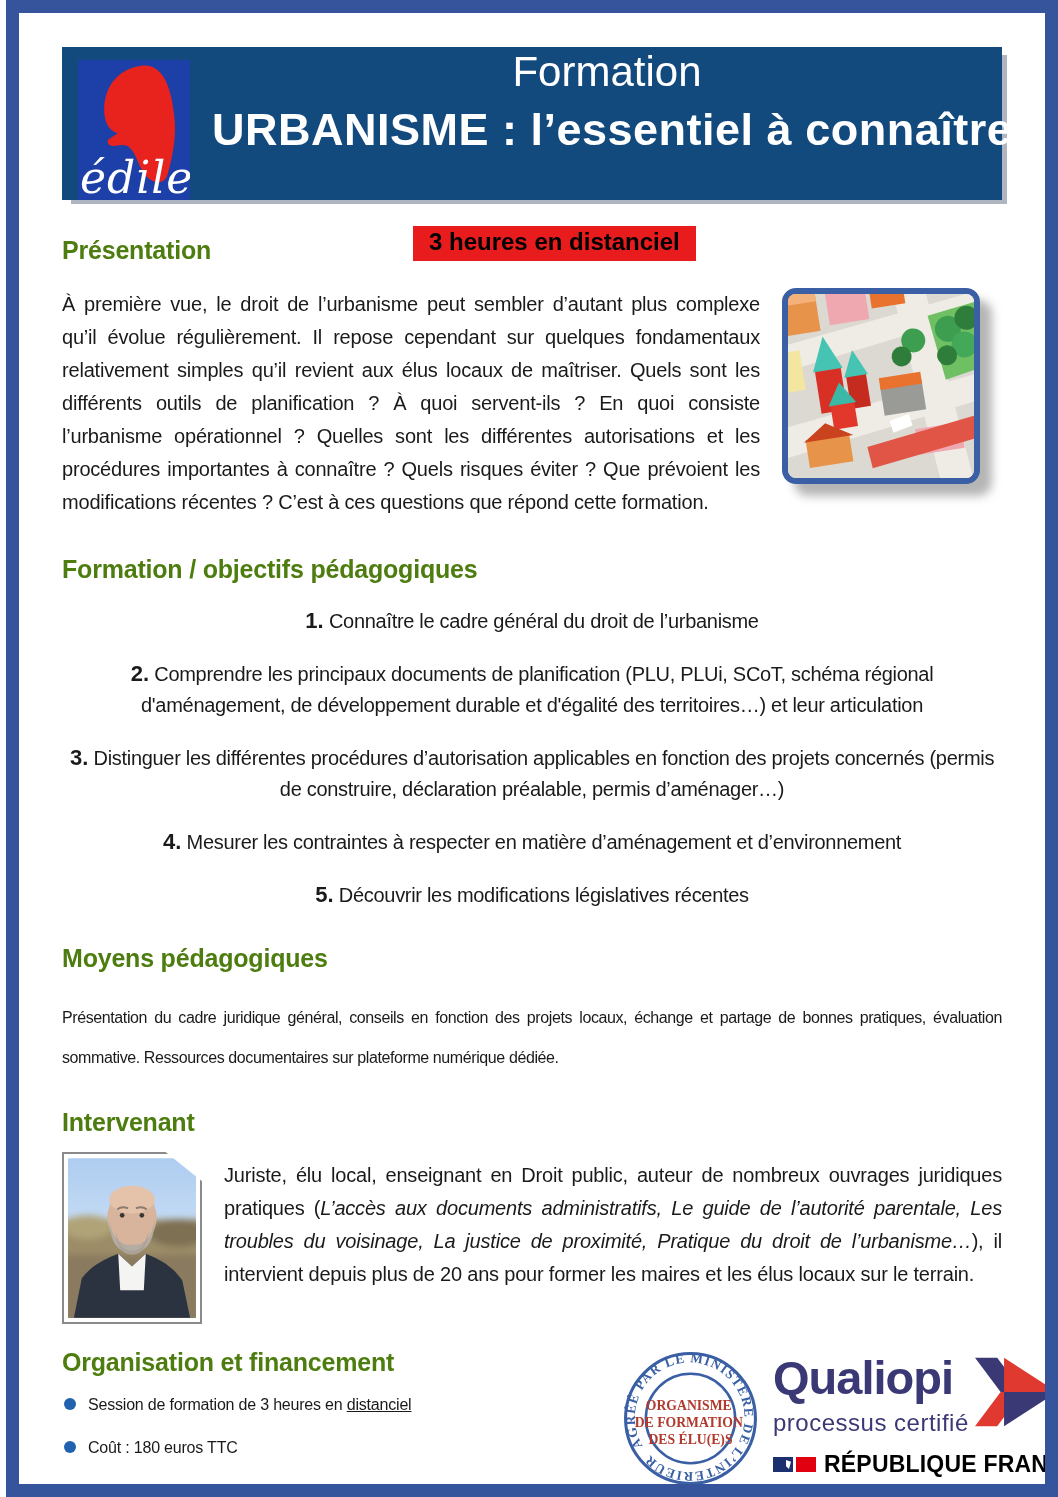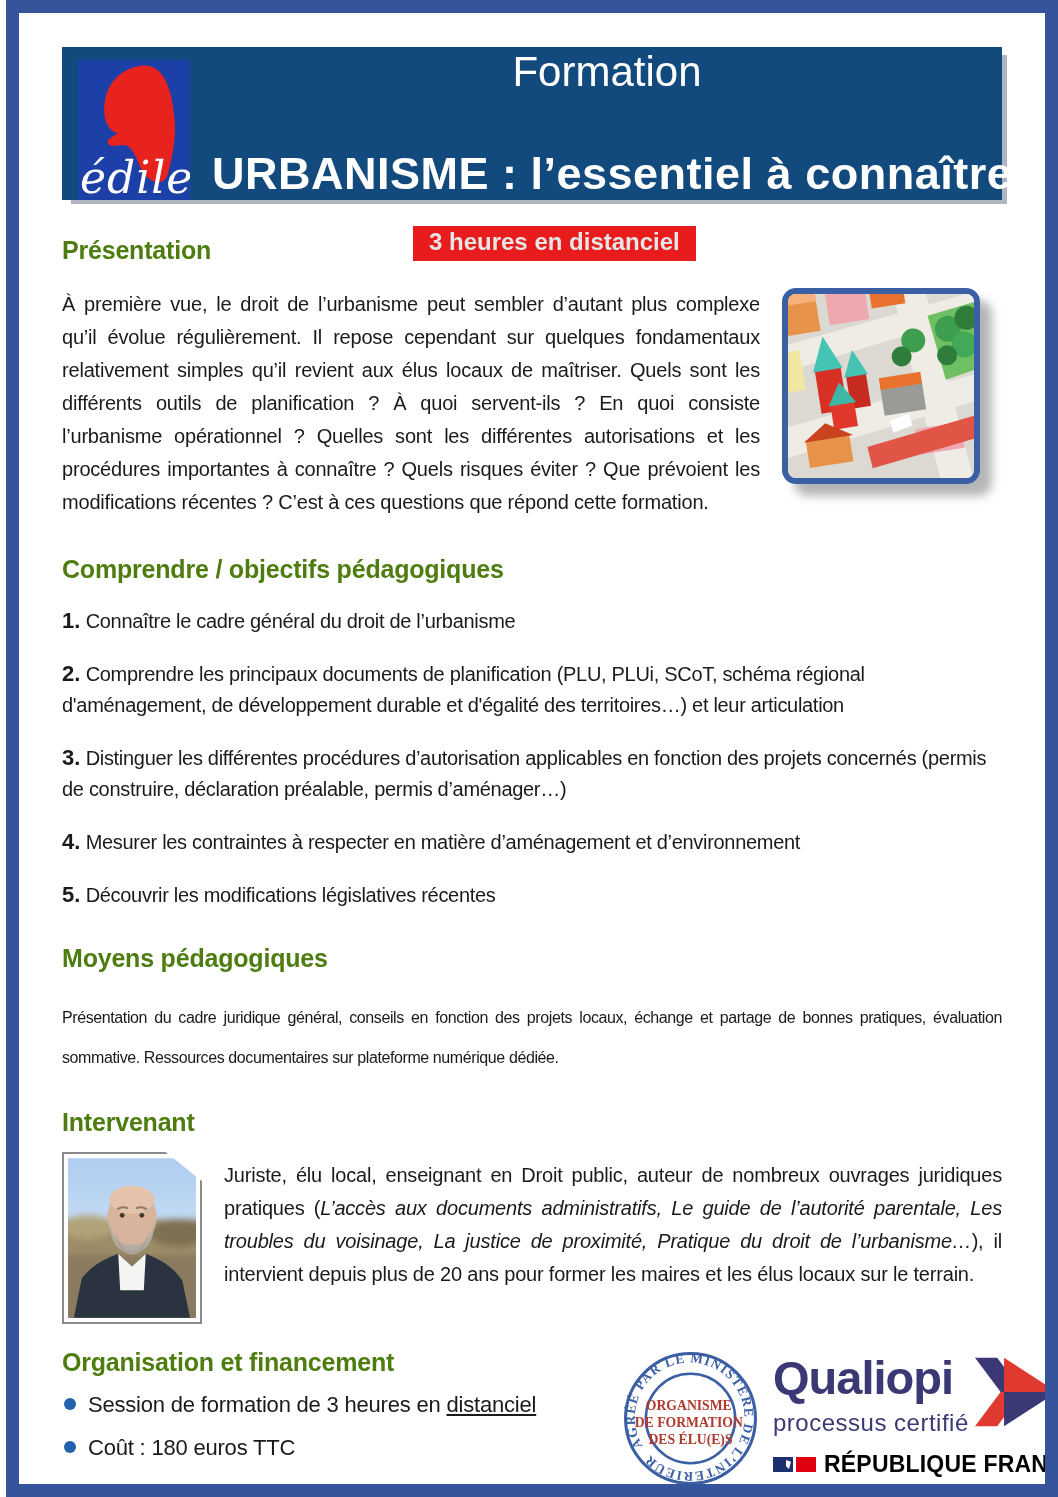--- a/index.html
+++ b/index.html
@@ -23,50 +23,50 @@
   .logo {
     position:absolute; left:16px; top:13px; width:112px; height:140px;
     background:#1C3FA8; overflow:hidden;
   }
   .logo svg { position:absolute; left:0; top:0; }
   .logo-word {
     position:absolute; left:2px; bottom:0px; color:#ffffff;
     font-family:"DejaVu Serif", serif; font-style:italic;
     font-size:44px; letter-spacing:1px; line-height:1;
   }
-  .banner-titles { margin-left:150px; height:100%; display:flex; flex-direction:column; justify-content:space-between; text-align:center; color:#fff;gap:28px; }
+  .banner-titles { margin-left:150px; height:100%; display:flex; flex-direction:column; justify-content:flex-start; text-align:center; color:#fff; }
   .banner-kicker { font-size:42px; font-weight:400; line-height:1.1; margin-top:2px; }
   .banner-title  { font-size:45px; font-weight:700; letter-spacing:0.5px; margin-top:9px; white-space:nowrap; }
 
   
   h2 { color:#4d7c0f; font-size:25px; font-weight:700; letter-spacing:-0.2px; }
 
   
   .pres-head { position:relative; margin-top:26px; height:42px; }
   .pres-head h2 { position:absolute; left:0; top:10px; }
   .badge {
     position:absolute; left:351px; top:0;
-    background:#E81C1C; color:#e5e5e5; font-size:24px; font-weight:700;
+    background:#E81C1C; color:#000000; font-size:24px; font-weight:700;
     padding:2px 16px 5px 16px;
   }
   .pres-body { display:flex; margin-top:20px; }
   .pres-text {
     width:698px; font-size:20px; line-height:33px; text-align:justify;
     letter-spacing:-0.2px;
   }
   .city-photo {
     margin-left:22px; width:198px; height:196px; flex:none;
     border:6px solid #3A5FA5; border-radius:14px; overflow:hidden;
     box-shadow:12px 12px 10px rgba(120,120,120,0.55);
     background:#dcd9d2;
   }
 
   
   .programme h2 { margin-top:36px; }
-  .prog-item { font-size:20px; line-height:31px; margin-top:21px; letter-spacing:-0.3px; text-align:left; }
+  .prog-item { font-size:20px; line-height:31px; margin-top:21px; letter-spacing:-0.3px; text-align:center; }
   .prog-item b { font-size:22px; letter-spacing:0; }
 
   
   .moyens h2 { margin-top:33px; }
   .moyens p { margin-top:25px; font-size:16px; line-height:40px; letter-spacing:-0.4px; text-align:justify; }
 
   
   .intervenant h2 { margin-top:30px; }
   .interv-row { display:flex; margin-top:15px; }
   .portrait {
@@ -79,21 +79,21 @@
   .interv-text { margin-left:22px; flex:1; }
   .interv-name { font-weight:700; font-size:21px; margin-top:8px; letter-spacing:-0.2px; }
   .interv-bio { margin-top:7px; font-size:20px; line-height:33px; text-align:justify; letter-spacing:-0.2px; }
 
   
   .org-row { display:flex; margin-top:24px; }
   .org-left { width:560px; flex:none; }
   .org-left h2 { margin-bottom:12px; }
   ul.bullets { list-style:none; }
   ul.bullets li {
-    position:relative; padding-left:26px; font-size:22px; line-height:31px;
+    position:relative; padding-left:26px; font-size:16px; line-height:31px;
     margin-top:12px; letter-spacing:-0.2px;
   }
   ul.bullets li .dot {
     position:absolute; left:2px; top:9px; width:12px; height:12px;
     border-radius:50%; background:#2161AE;
   }
   .org-logos { flex:1; display:flex; align-items:flex-start; margin-right:-18px; padding-top:2px; }
   .stamp { width:137px; height:137px; flex:none; }
   .qualiopi { margin-left:14px; padding-top:4px; }
   .q-row { display:flex; align-items:flex-start; }
@@ -168,21 +168,21 @@
             <rect x="120" y="140" width="46" height="26" fill="#f0a8b0"></rect>
             <polygon points="70,150 180,136 182,158 72,172" fill="#e05545"></polygon>
             <polygon points="96,128 116,124 118,136 98,140" fill="#ffffff"></polygon>
           </g>
         </svg>
       </div>
     </div>
   </section>
 
   <section class="programme">
-    <h2>Comprendre / objectifs pédagogiques</h2>
+    <h2>Formation / objectifs pédagogiques</h2>
     <p class="prog-item"><b>1.</b> <span>Connaître le cadre général du droit de l’urbanisme</span></p>
     <p class="prog-item"><b>2.</b> <span>Comprendre les principaux documents de planification (PLU, PLUi, SCoT, schéma régional d'aménagement, de développement durable et d'égalité des territoires…) et leur articulation</span></p>
     <p class="prog-item"><b>3.</b> <span>Distinguer les différentes procédures d’autorisation applicables en fonction des projets concernés (permis de construire, déclaration préalable, permis d’aménager…)</span></p>
     <p class="prog-item"><b>4.</b> <span>Mesurer les contraintes à respecter en matière d’aménagement et d’environnement</span></p>
     <p class="prog-item"><b>5.</b> <span>Découvrir les modifications législatives récentes</span></p>
   </section>
 
   <section class="moyens">
     <h2>Moyens pédagogiques</h2>
     <p>Présentation du cadre juridique général, conseils en fonction des projets locaux, échange et partage de bonnes pratiques, évaluation sommative. Ressources documentaires sur plateforme numérique dédiée.</p>

